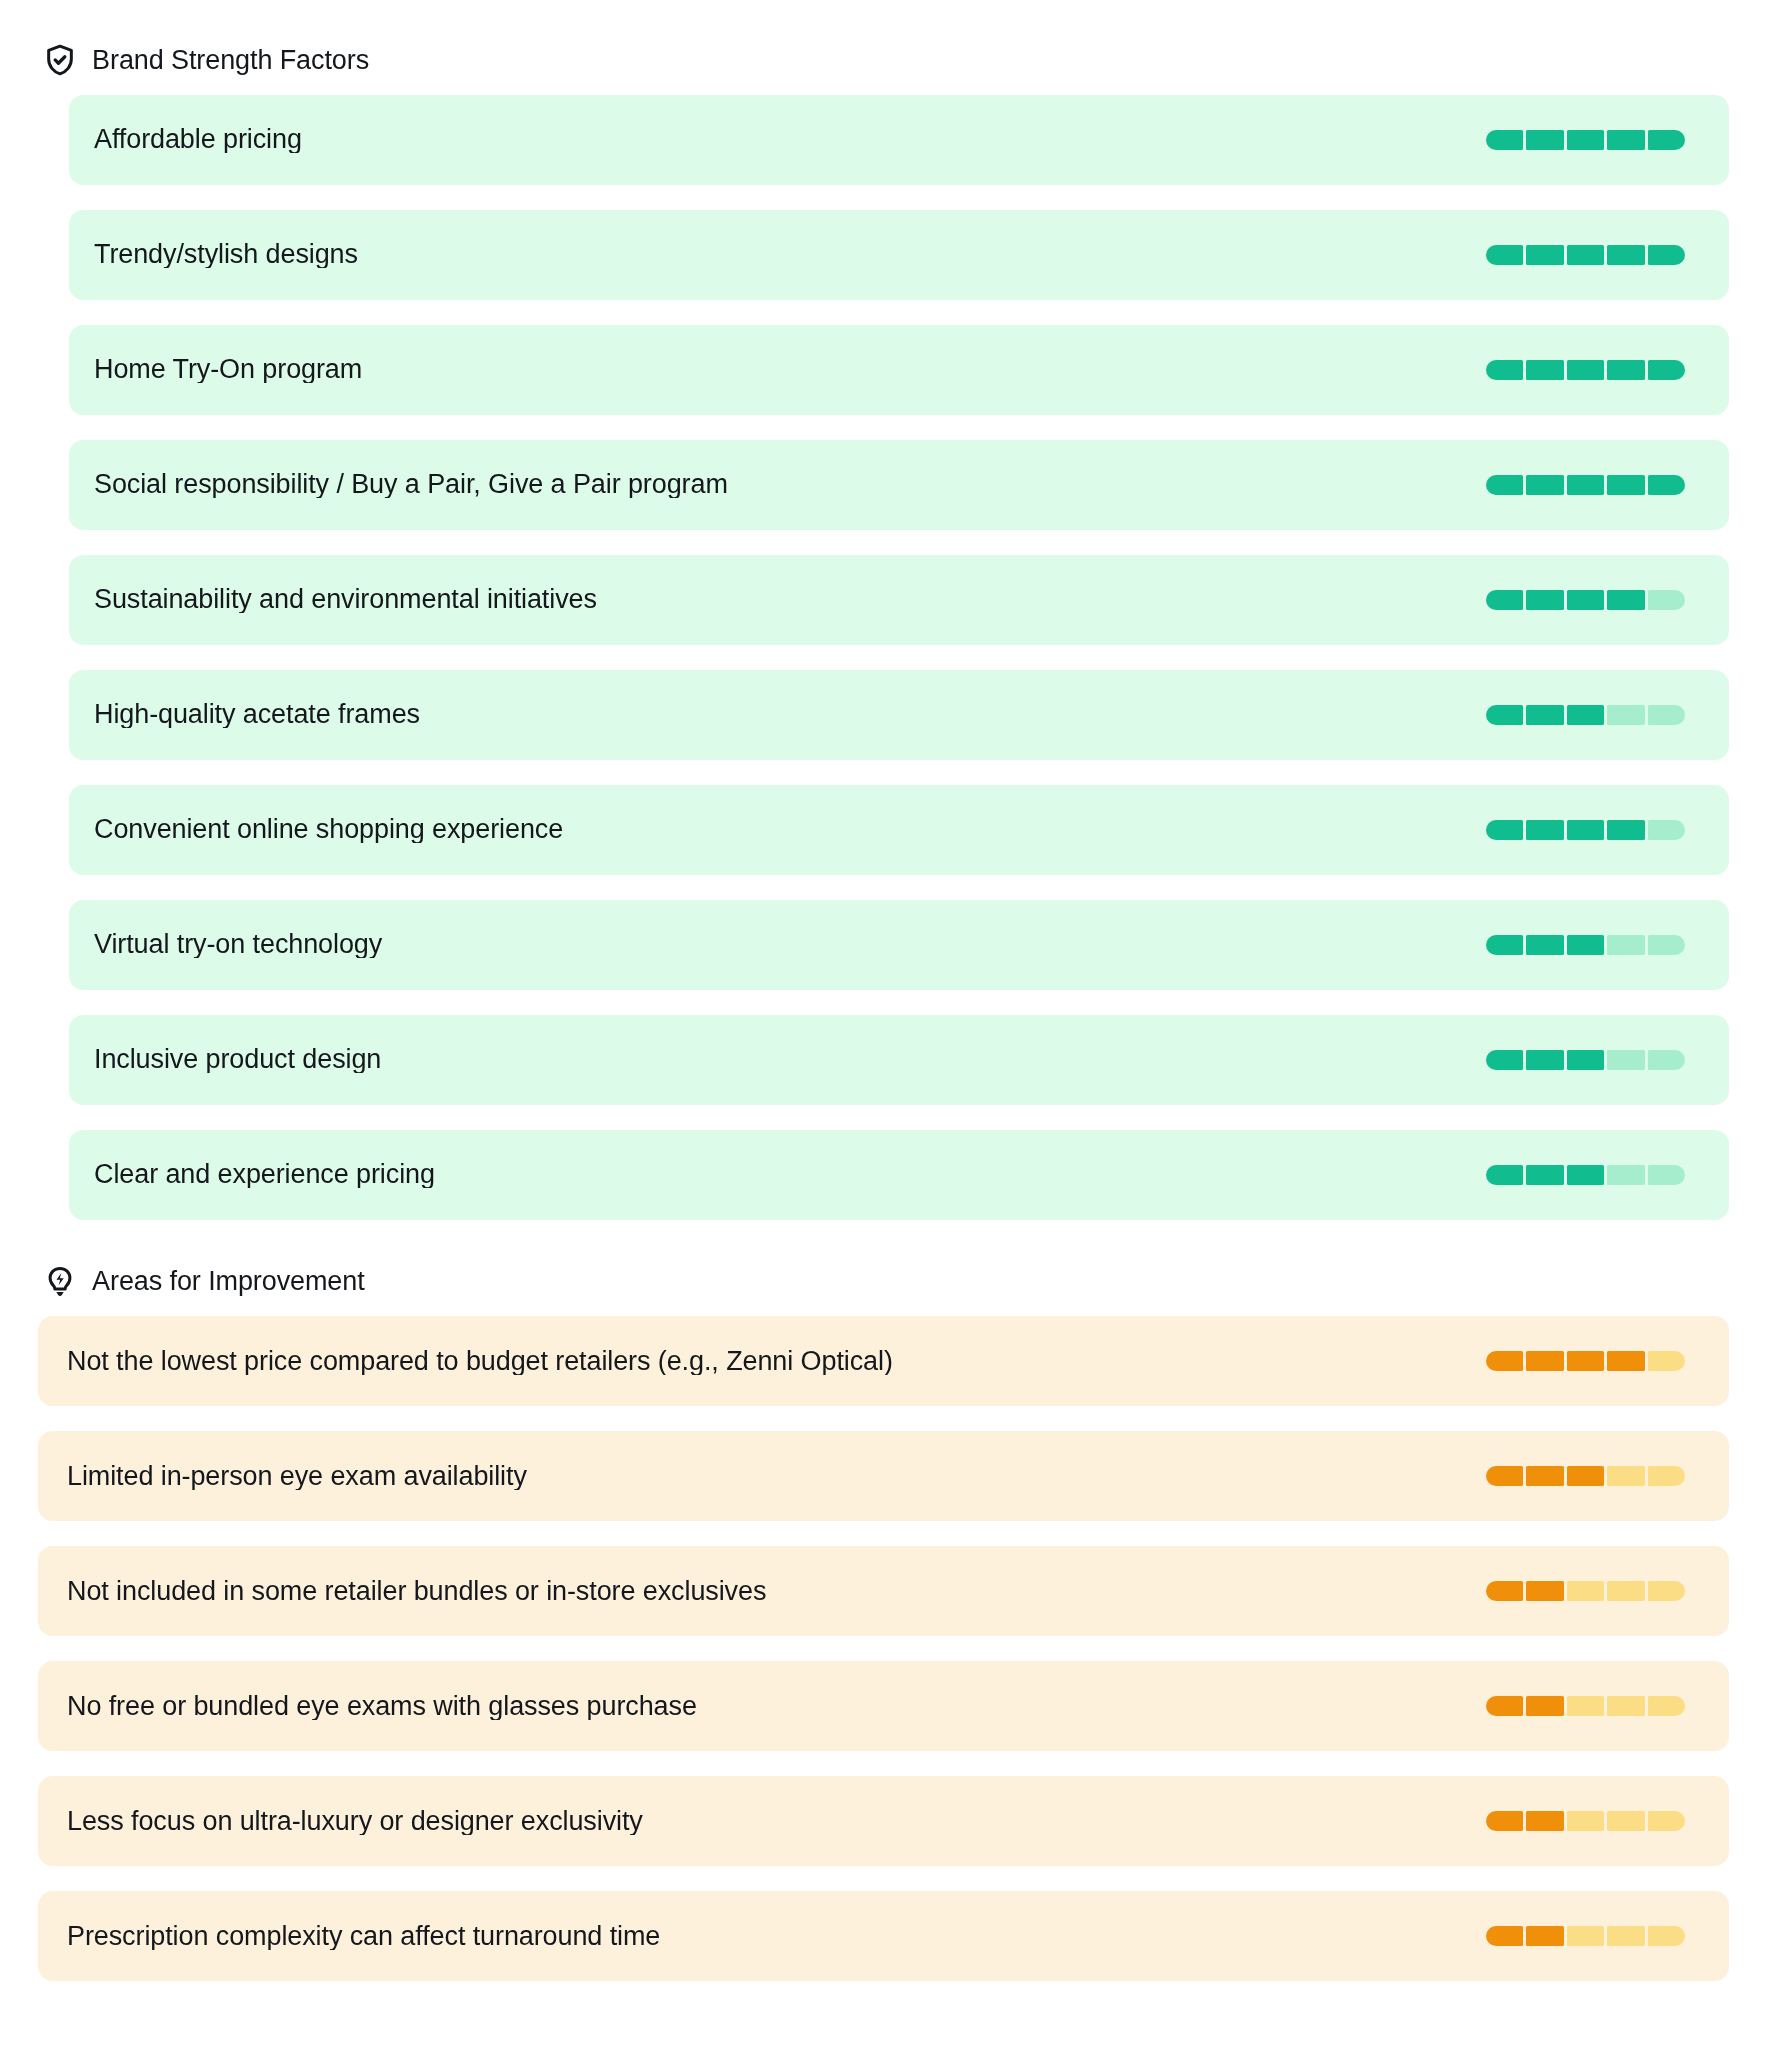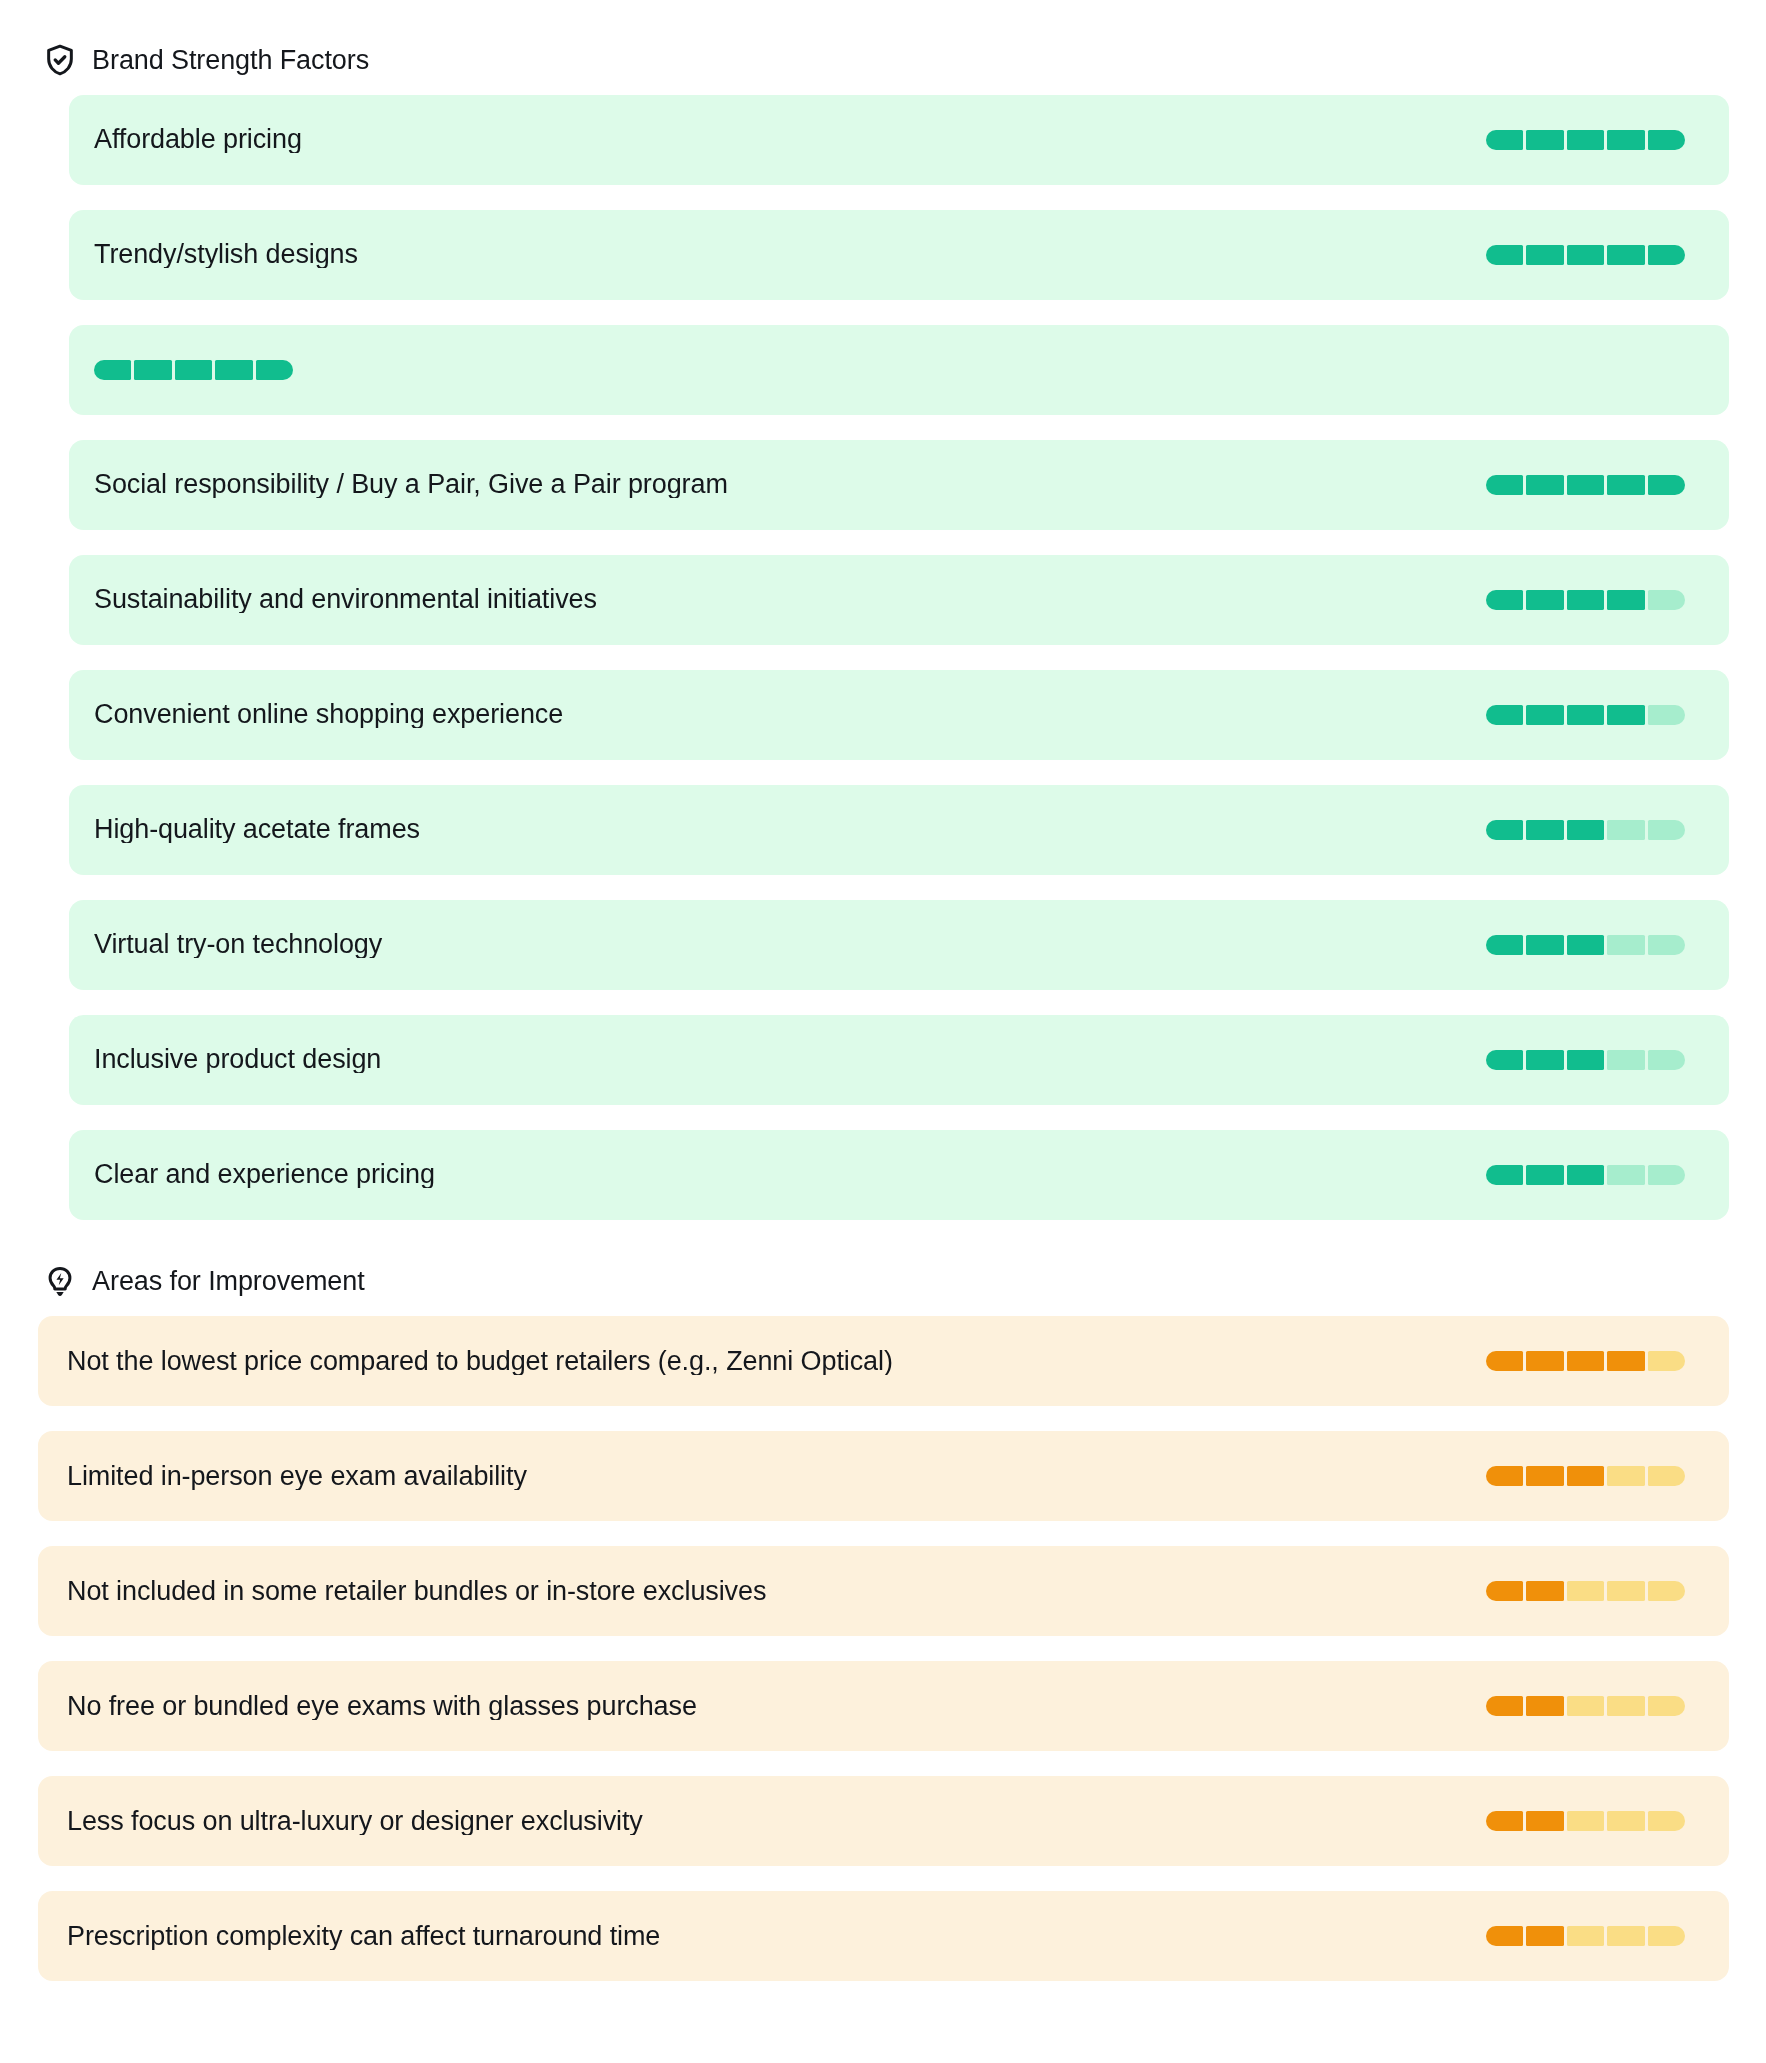--- a/index.html
+++ b/index.html
@@ -142,20 +142,21 @@
       <span class="meter">
         <span class="seg on"></span>
         <span class="seg on"></span>
         <span class="seg on"></span>
         <span class="seg on"></span>
         <span class="seg on"></span>
       </span>
     </div>
 
     <div class="row">
+      <span class="row-label">Home Try-On program</span>
       <span class="meter">
         <span class="seg on"></span>
         <span class="seg on"></span>
         <span class="seg on"></span>
         <span class="seg on"></span>
         <span class="seg on"></span>
       </span>
     </div>
 
     <div class="row">
@@ -174,37 +175,37 @@
       <span class="meter">
         <span class="seg on"></span>
         <span class="seg on"></span>
         <span class="seg on"></span>
         <span class="seg on"></span>
         <span class="seg"></span>
       </span>
     </div>
 
     <div class="row">
+      <span class="row-label">High-quality acetate frames</span>
+      <span class="meter">
+        <span class="seg on"></span>
+        <span class="seg on"></span>
+        <span class="seg on"></span>
+        <span class="seg"></span>
+        <span class="seg"></span>
+      </span>
+    </div>
+
+    <div class="row">
       <span class="row-label">Convenient online shopping experience</span>
       <span class="meter">
         <span class="seg on"></span>
         <span class="seg on"></span>
         <span class="seg on"></span>
         <span class="seg on"></span>
-        <span class="seg"></span>
-      </span>
-    </div>
-
-    <div class="row">
-      <span class="row-label">High-quality acetate frames</span>
-      <span class="meter">
-        <span class="seg on"></span>
-        <span class="seg on"></span>
-        <span class="seg on"></span>
-        <span class="seg"></span>
         <span class="seg"></span>
       </span>
     </div>
 
     <div class="row">
       <span class="row-label">Virtual try-on technology</span>
       <span class="meter">
         <span class="seg on"></span>
         <span class="seg on"></span>
         <span class="seg on"></span>

